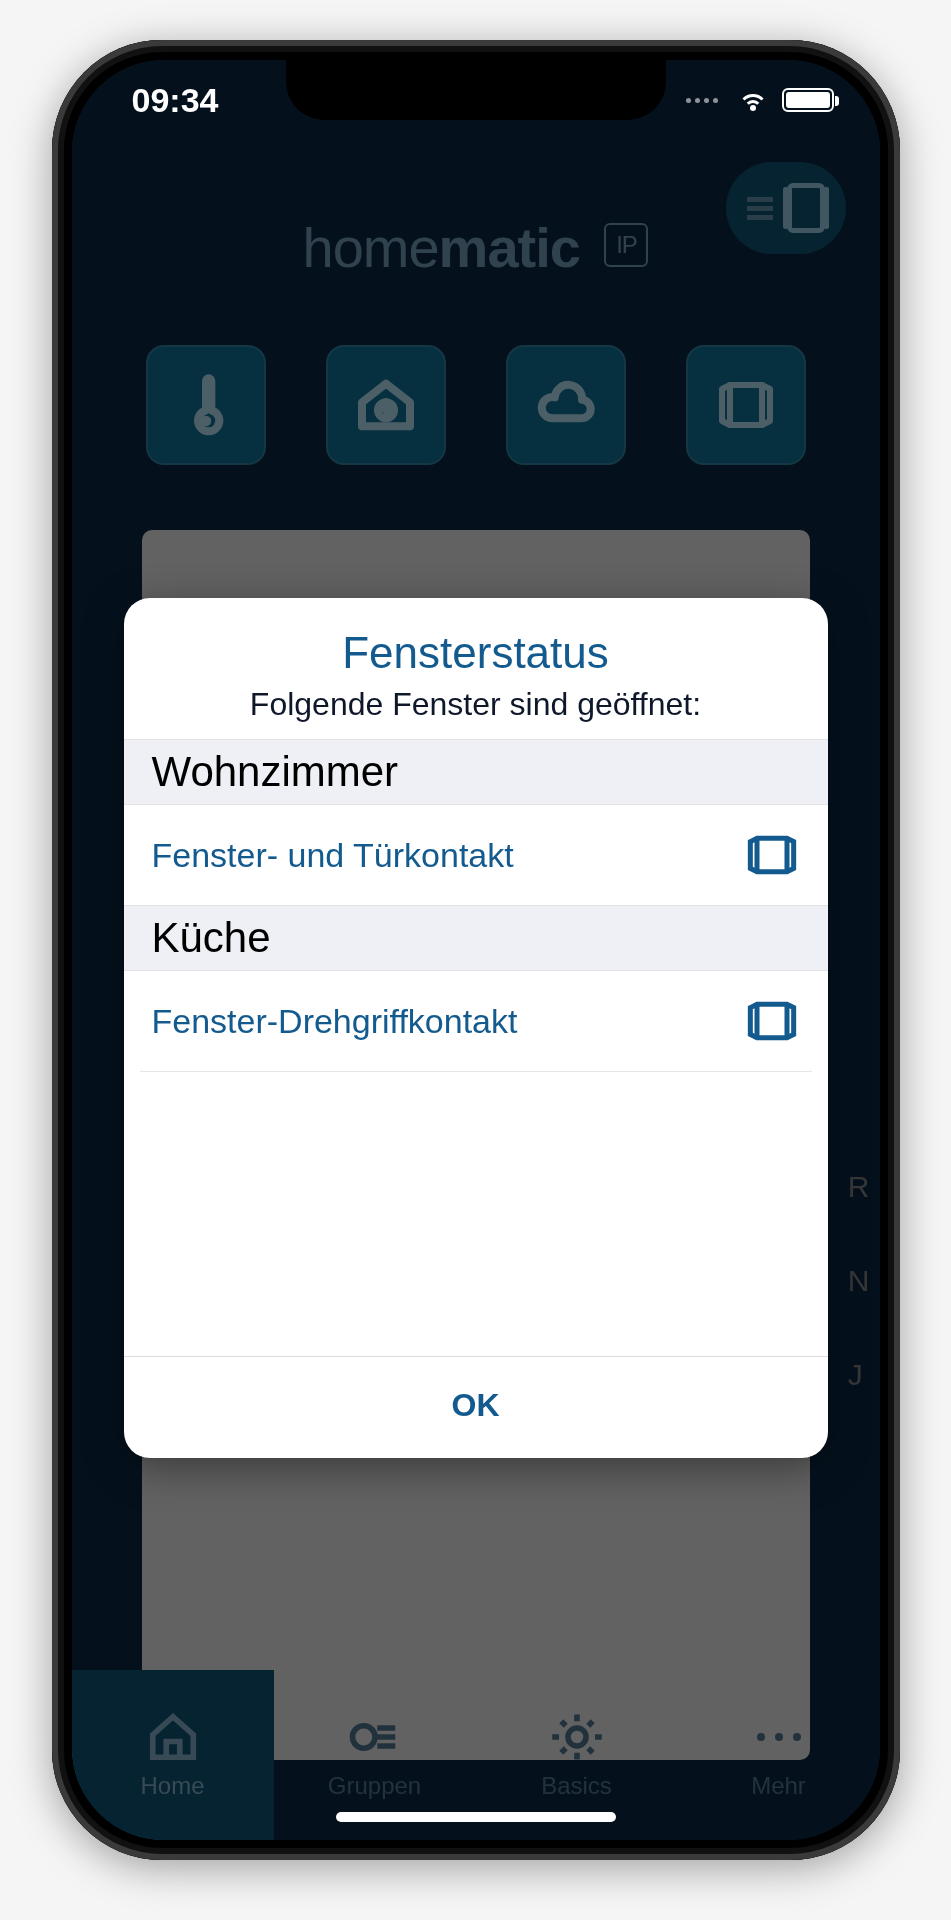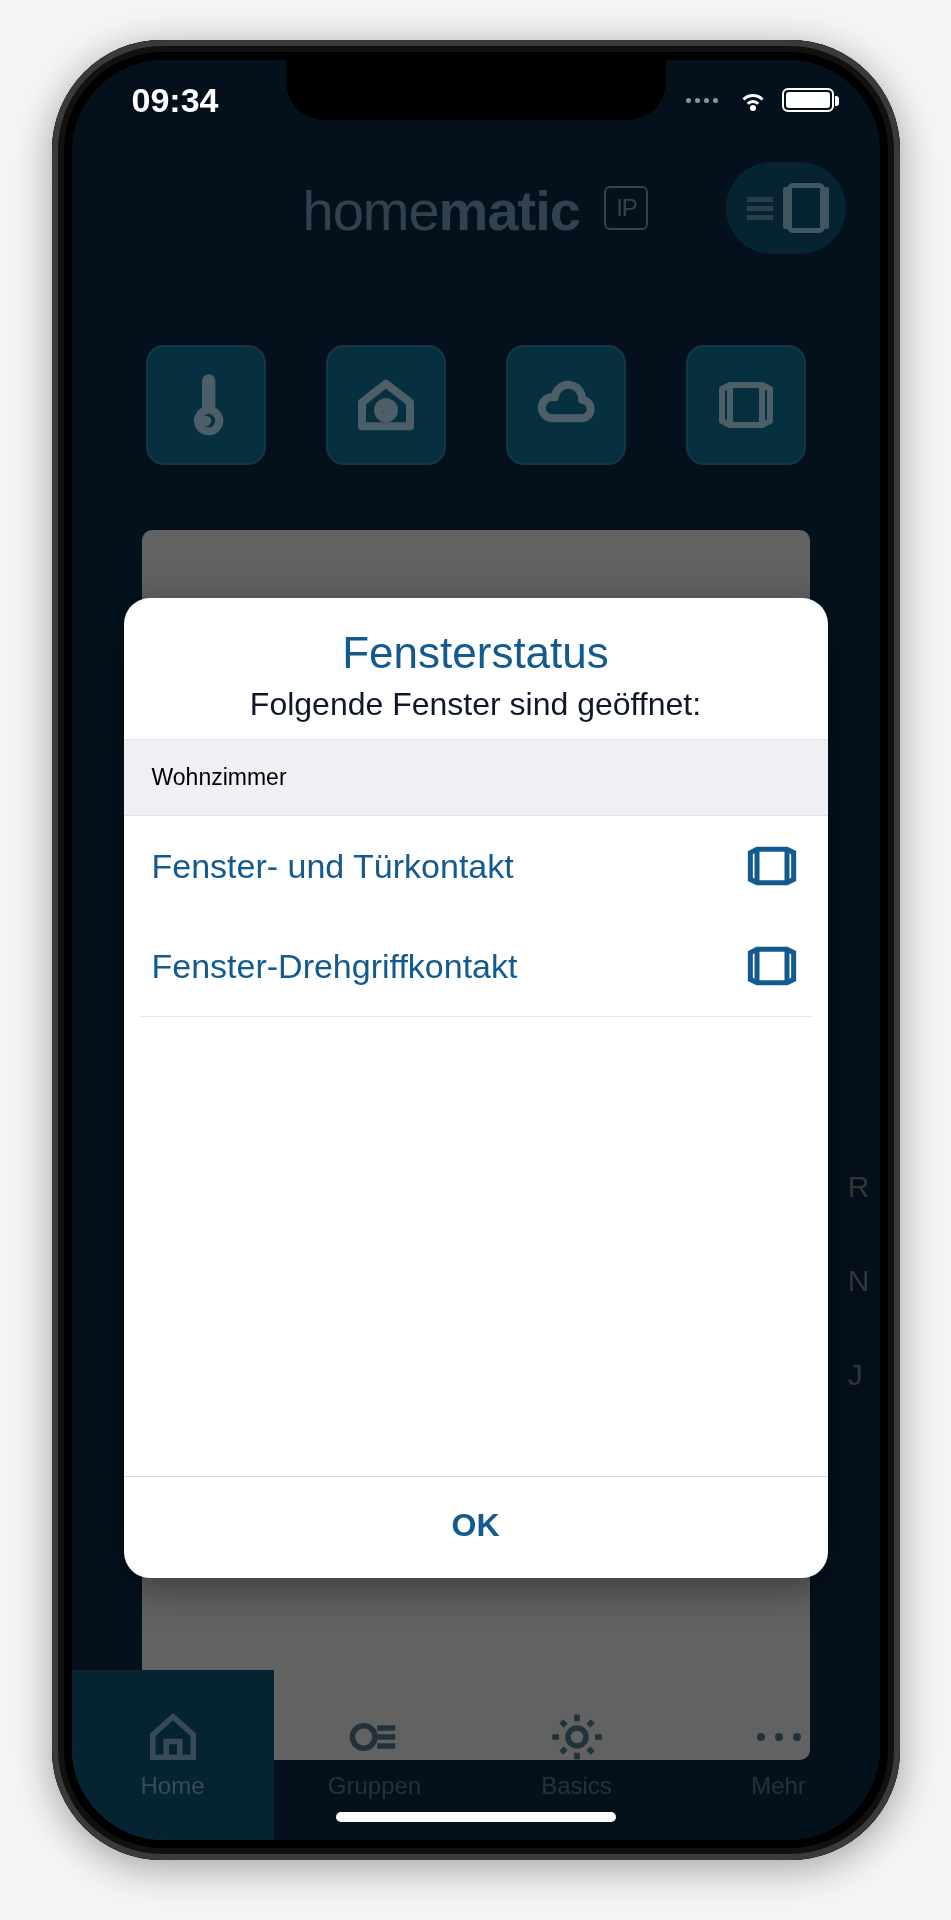--- a/index.html
+++ b/index.html
@@ -74,21 +74,21 @@
   }
   .battery::after {
     content:""; position:absolute; right:-7px; top:6px; width:4px; height:10px;
     background:#fff; border-radius:0 3px 3px 0;
   }
   .battery-fill { position:absolute; inset:2px; background:#fff; border-radius:3px; }
 
   
   .app-header {
     position:absolute; top:80px; left:0; right:0; height:140px;
-    display:flex; align-items:center; justify-content:center;
+    display:flex; align-items:flex-end; justify-content:center;
     color:#69a; font-size:56px; letter-spacing:-1px;
   }
   .brand { color:#6b93ab; font-weight:300; }
   .brand b { font-weight:600; color:#6b93ab; }
   .brand-ip {
     display:inline-flex; width:44px; height:44px; border:2px solid #6b93ab; border-radius:6px;
     align-items:center; justify-content:center; font-size:24px; margin-left:10px; vertical-align:14px;
   }
   .hdr-action {
     position:absolute; right:34px; top:22px;
@@ -119,31 +119,31 @@
   
   .dim {
     position:absolute; inset:0; background:rgba(0,0,0,.55);
     z-index:20;
   }
 
   
   .dialog {
     position:absolute; z-index:30;
     top:538px; left:52px; right:52px;
-    height:980px;
+    height:860px;
     background:#fff; border-radius:26px;
     display:flex; flex-direction:column;
     box-shadow:0 10px 40px rgba(0,0,0,.4);
     overflow:hidden;
   }
   .dlg-head { padding:30px 24px 16px; text-align:center; }
   .dlg-title { color:#135a8e; font-size:44px; font-weight:400; }
   .dlg-sub { color:#0f172a; font-size:32px; margin-top:8px; }
   .section {
-    background:#eef0f5; padding:24px 28px; font-size:23px; color:#000;
+    background:#eef0f5; padding:8px 28px; font-size:42px; color:#000;
     border-top:1px solid #e2e2e2; border-bottom:1px solid #e2e2e2;
   }
   .item {
     display:flex; align-items:center; justify-content:space-between;
     padding:30px 28px; font-size:34px; color:#135a8e;
   }
   .item svg{ width:56px; height:40px; stroke:#135a8e; stroke-width:3; fill:none;}
   .dlg-divider{ height:1px; background:#e6e6e6; margin:0 16px;}
   .dlg-spacer{ flex:1; }
   .dlg-foot {
@@ -263,20 +263,21 @@
 
       <div class="section">Wohnzimmer</div>
       <div class="item">
         <span>Fenster- und Türkontakt</span>
         <svg viewBox="0 0 32 24">
             <path d="M3 4 L7 2 L25 2 L29 4 L29 20 L25 22 L7 22 L3 20 Z"></path>
             <path d="M7 2v20M25 2v20"></path>
           </svg>
       </div>
 
+      <div class="section">Küche</div>
       <div class="item">
         <span>Fenster-Drehgriffkontakt</span>
         <svg viewBox="0 0 32 24">
             <path d="M3 4 L7 2 L25 2 L29 4 L29 20 L25 22 L7 22 L3 20 Z"></path>
             <path d="M7 2v20M25 2v20"></path>
           </svg>
       </div>
       <div class="dlg-divider"></div>
 
       <div class="dlg-spacer"></div>

